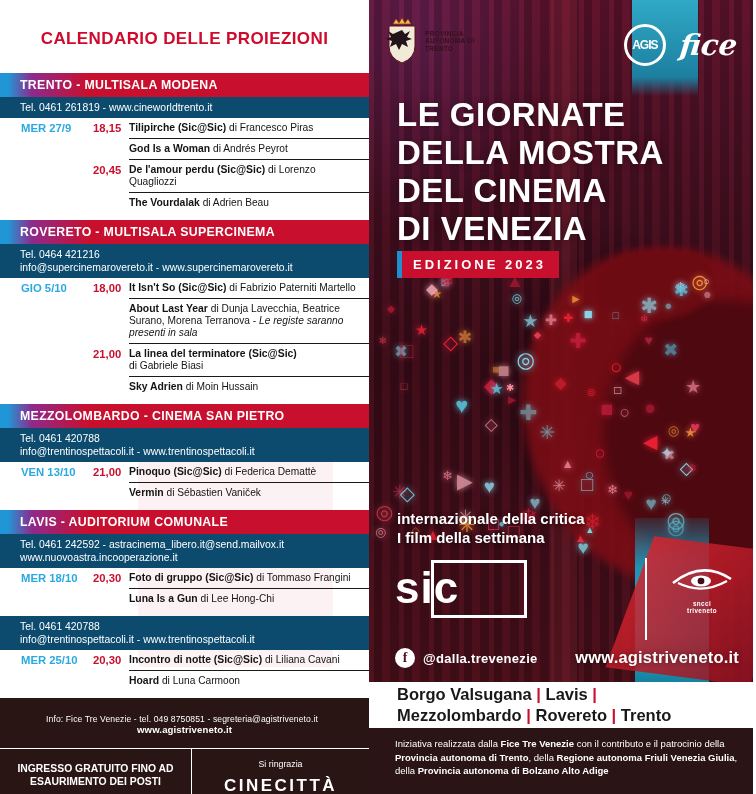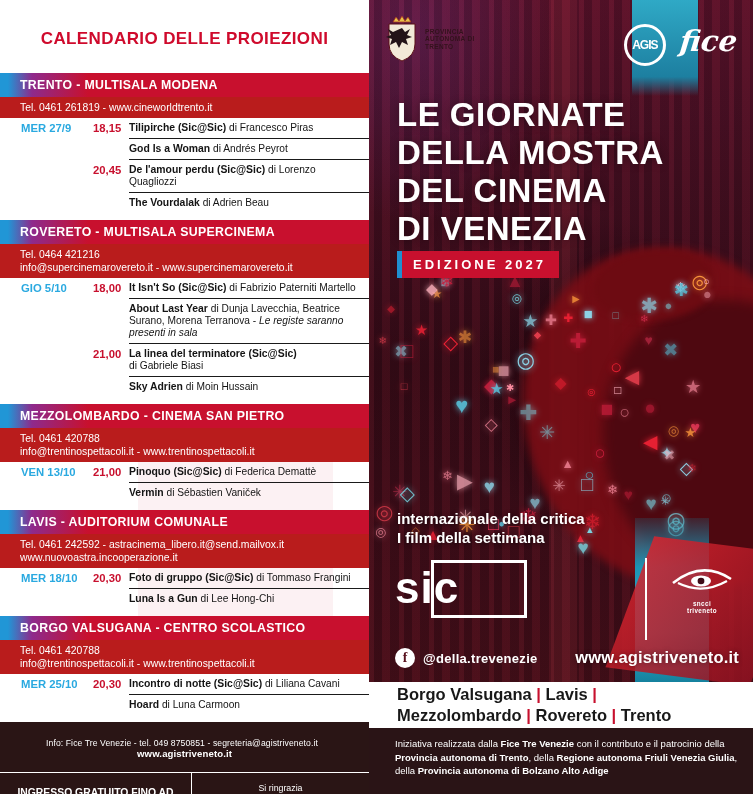--- a/index.html
+++ b/index.html
@@ -6,21 +6,21 @@
   *{box-sizing:border-box;}
   .page{width:756px;height:794px;display:flex;font-family:"Liberation Sans","DejaVu Sans",sans-serif;overflow:hidden;background:#fff;}
 
   
   .left{width:369px;background:#fff;display:flex;flex-direction:column;position:relative;}
   .ghost{position:absolute;left:138px;top:442px;width:195px;height:225px;background:rgba(230,120,140,.10);border-radius:4px;}
   .cal-title{color:#cf0a2c;font-weight:bold;font-size:17px;letter-spacing:.4px;text-align:center;margin:29px 6px 24px;position:relative;z-index:1;}
   .venue-section{margin:0 0 7px;position:relative;z-index:1;}
   .venue-bar{height:24px;display:flex;align-items:center;padding-left:20px;color:#fff;font-weight:bold;font-size:12.3px;letter-spacing:.35px;
     background:linear-gradient(90deg,#2196d6 0px,#2196d6 8px,#8e2a8c 32px,#c8102e 88px,#c8102e 100%);}
-  .contact-bar{background:#b91c1c;color:#fff;font-size:10.4px;line-height:13px;padding:4px 8px 4px 20px;white-space:pre-line;}
+  .contact-bar{background:#0c4a6e;color:#fff;font-size:10.4px;line-height:13px;padding:4px 8px 4px 20px;white-space:pre-line;}
   .srow{display:flex;align-items:stretch;}
   .cell-date{flex:0 0 93px;padding:4px 0 0 21px;color:#2aa9e0;font-weight:bold;font-size:11.3px;}
   .cell-time{flex:0 0 36px;padding-top:4px;color:#c8102e;font-weight:bold;font-size:11.3px;}
   .cell-text{flex:1;padding:4px 6px 4px 0;font-size:10.2px;line-height:12px;color:#141414;}
   .srow:not(:last-child) .cell-text{border-bottom:1px solid #1a1a1a;}
   .cell-text b{font-size:10.4px;}
   .cell-text i{font-style:italic;}
 
   .left-footer{margin-top:auto;background:#2a1515;color:#fff;position:relative;z-index:1;}
   .info-line{text-align:center;font-size:8.6px;padding:16px 8px 13px;letter-spacing:.1px;}
@@ -43,21 +43,21 @@
   .col-light{position:absolute;left:182px;top:0;bottom:0;width:26px;background:rgba(255,90,100,.10);}
   .teal-top{position:absolute;left:263px;top:0;width:66px;height:96px;background:linear-gradient(180deg,#2fa9c6,#1d7fa0 80%,rgba(29,127,160,0));}
   .teal-bottom{position:absolute;left:266px;top:518px;width:74px;height:164px;background:linear-gradient(180deg,rgba(21,129,158,.2),#1d93b4 30%,#2fb3cf 70%,#15819e);}
   .red-diag{position:absolute;right:-24px;top:545px;width:150px;height:132px;background:linear-gradient(115deg,#d8242e,#8e1120);transform:skew(-14deg) rotate(7deg);opacity:.85;}
   .blob1{position:absolute;right:-70px;top:248px;width:300px;height:340px;background:#7a0d15;border-radius:46% 54% 42% 58%;filter:blur(4px);opacity:.9;}
   .blob2{position:absolute;right:-90px;top:300px;width:240px;height:280px;background:#4e0810;border-radius:50% 50% 44% 56%;filter:blur(6px);}
   .blob3{position:absolute;right:40px;top:250px;width:120px;height:70px;background:#6d0b12;border-radius:60% 40% 55% 45%;filter:blur(3px);}
   .glyphs{position:absolute;inset:0;}
   .glyphs span{position:absolute;line-height:1;filter:blur(.3px);}
 
-  .logos-top{position:absolute;top:16px;left:0;right:0;display:flex;align-items:flex-start;padding:0 16px;z-index:3;}
+  .logos-top{position:absolute;top:16px;left:0;right:0;display:flex;align-items:center;padding:0 16px;z-index:3;}
   .crest-wrap{display:flex;align-items:center;gap:6px;}
   .crest-text{font-size:6.5px;line-height:7.5px;font-weight:bold;color:#33121c;letter-spacing:.3px;white-space:pre-line;}
   .toplogo-spacer{flex:1;}
   .agis-logo{width:42px;height:42px;border:3px solid #fff;border-radius:50%;display:flex;align-items:center;justify-content:center;color:#fff;font-weight:bold;font-size:12px;letter-spacing:-1px;margin:8px 14px 0 0;}
   .fice-logo{color:#fff;font-family:"DejaVu Serif","Liberation Serif",serif;font-style:italic;font-weight:bold;font-size:29px;transform:skew(-6deg);margin-top:8px;}
 
   .main-title{position:absolute;left:28px;top:96px;z-index:3;color:#fff;font-weight:bold;font-size:33px;line-height:38px;letter-spacing:.5px;text-shadow:0 0 8px rgba(0,0,0,.35);}
   .edition-badge{position:absolute;left:28px;top:251px;z-index:3;background:#c8102e;border-left:5px solid #1f8fd0;color:#fff;font-weight:bold;font-size:13px;letter-spacing:3px;padding:6px 13px 6px 11px;}
 
   .subtitle{position:absolute;left:28px;top:509px;z-index:3;color:#fff;font-size:15px;line-height:19px;font-weight:bold;text-shadow:0 1px 4px rgba(0,0,0,.55);}
@@ -172,21 +172,20 @@
               <span class="cell-text"><b>Foto di gruppo (Sic@Sic)</b> <span>di Tommaso Frangini</span></span>
             </div>
             <div class="srow">
               <span class="cell-date"></span>
               <span class="cell-time"></span>
               <span class="cell-text"><b>Luna Is a Gun</b> <span>di Lee Hong-Chi</span></span>
             </div>
           </div>
         </div>
         <div class="venue-section">
-          <div class="venue-bar">BORGO VALSUGANA - CENTRO SCOLASTICO</div>
           <div class="contact-bar">Tel. 0461 420788
 info@trentinospettacoli.it - www.trentinospettacoli.it</div>
           <div class="rows">
             <div class="srow">
               <span class="cell-date">MER 25/10</span>
               <span class="cell-time">20,30</span>
               <span class="cell-text"><b>Incontro di notte (Sic@Sic)</b> <span>di Liliana Cavani</span></span>
             </div>
             <div class="srow">
               <span class="cell-date"></span>
@@ -334,21 +333,21 @@
       <div class="agis-logo">AGIS</div>
       <div class="fice-logo">fice</div>
     </div>
 
     <div class="main-title" id="mainTitle">
         <div>LE GIORNATE</div>
         <div>DELLA MOSTRA</div>
         <div>DEL CINEMA</div>
         <div>DI VENEZIA</div>
       </div>
-    <div class="edition-badge">EDIZIONE 2027</div>
+    <div class="edition-badge">EDIZIONE 2023</div>
     <div class="subtitle" id="subtitle">
         <div>internazionale della critica</div>
         <div>I film della settimana</div>
       </div>
 
     <div class="sic-box">
       <div class="sic-rect"></div>
       <div class="sic-text">sic</div>
     </div>
 
@@ -363,20 +362,20 @@
         <ellipse cx="31" cy="15" rx="3.4" ry="3.2" fill="#3e0d18"></ellipse>
       </svg>
       <div class="sncci" id="sncciLines">
           <div>sncci</div>
           <div>triveneto</div>
         </div>
     </div>
 
     <div class="social">
       <div class="fb-circle">f</div>
-      <div class="handle">@della.trevenezie</div>
+      <div class="handle">@dalla.trevenezie</div>
     </div>
     <div class="website">www.agistriveneto.it</div>
 
     <div class="cities-band" id="citiesBand"><span>Borgo Valsugana</span><span class="city-sep"> | </span><span>Lavis</span><span class="city-sep"> | </span><span>Mezzolombardo</span><span class="city-sep"> | </span><span>Rovereto</span><span class="city-sep"> | </span><span>Trento</span></div>
     <div class="credits-band" id="creditsBand"><span>Iniziativa realizzata dalla </span><b>Fice Tre Venezie</b><span> con il contributo e il patrocinio della </span><b>Provincia autonoma di Trento</b><span>, della </span><b>Regione autonoma Friuli Venezia Giulia</b><span>, della </span><b>Provincia autonoma di Bolzano Alto Adige</b></div>
   </div>
 </div>
 
 </body></html>

